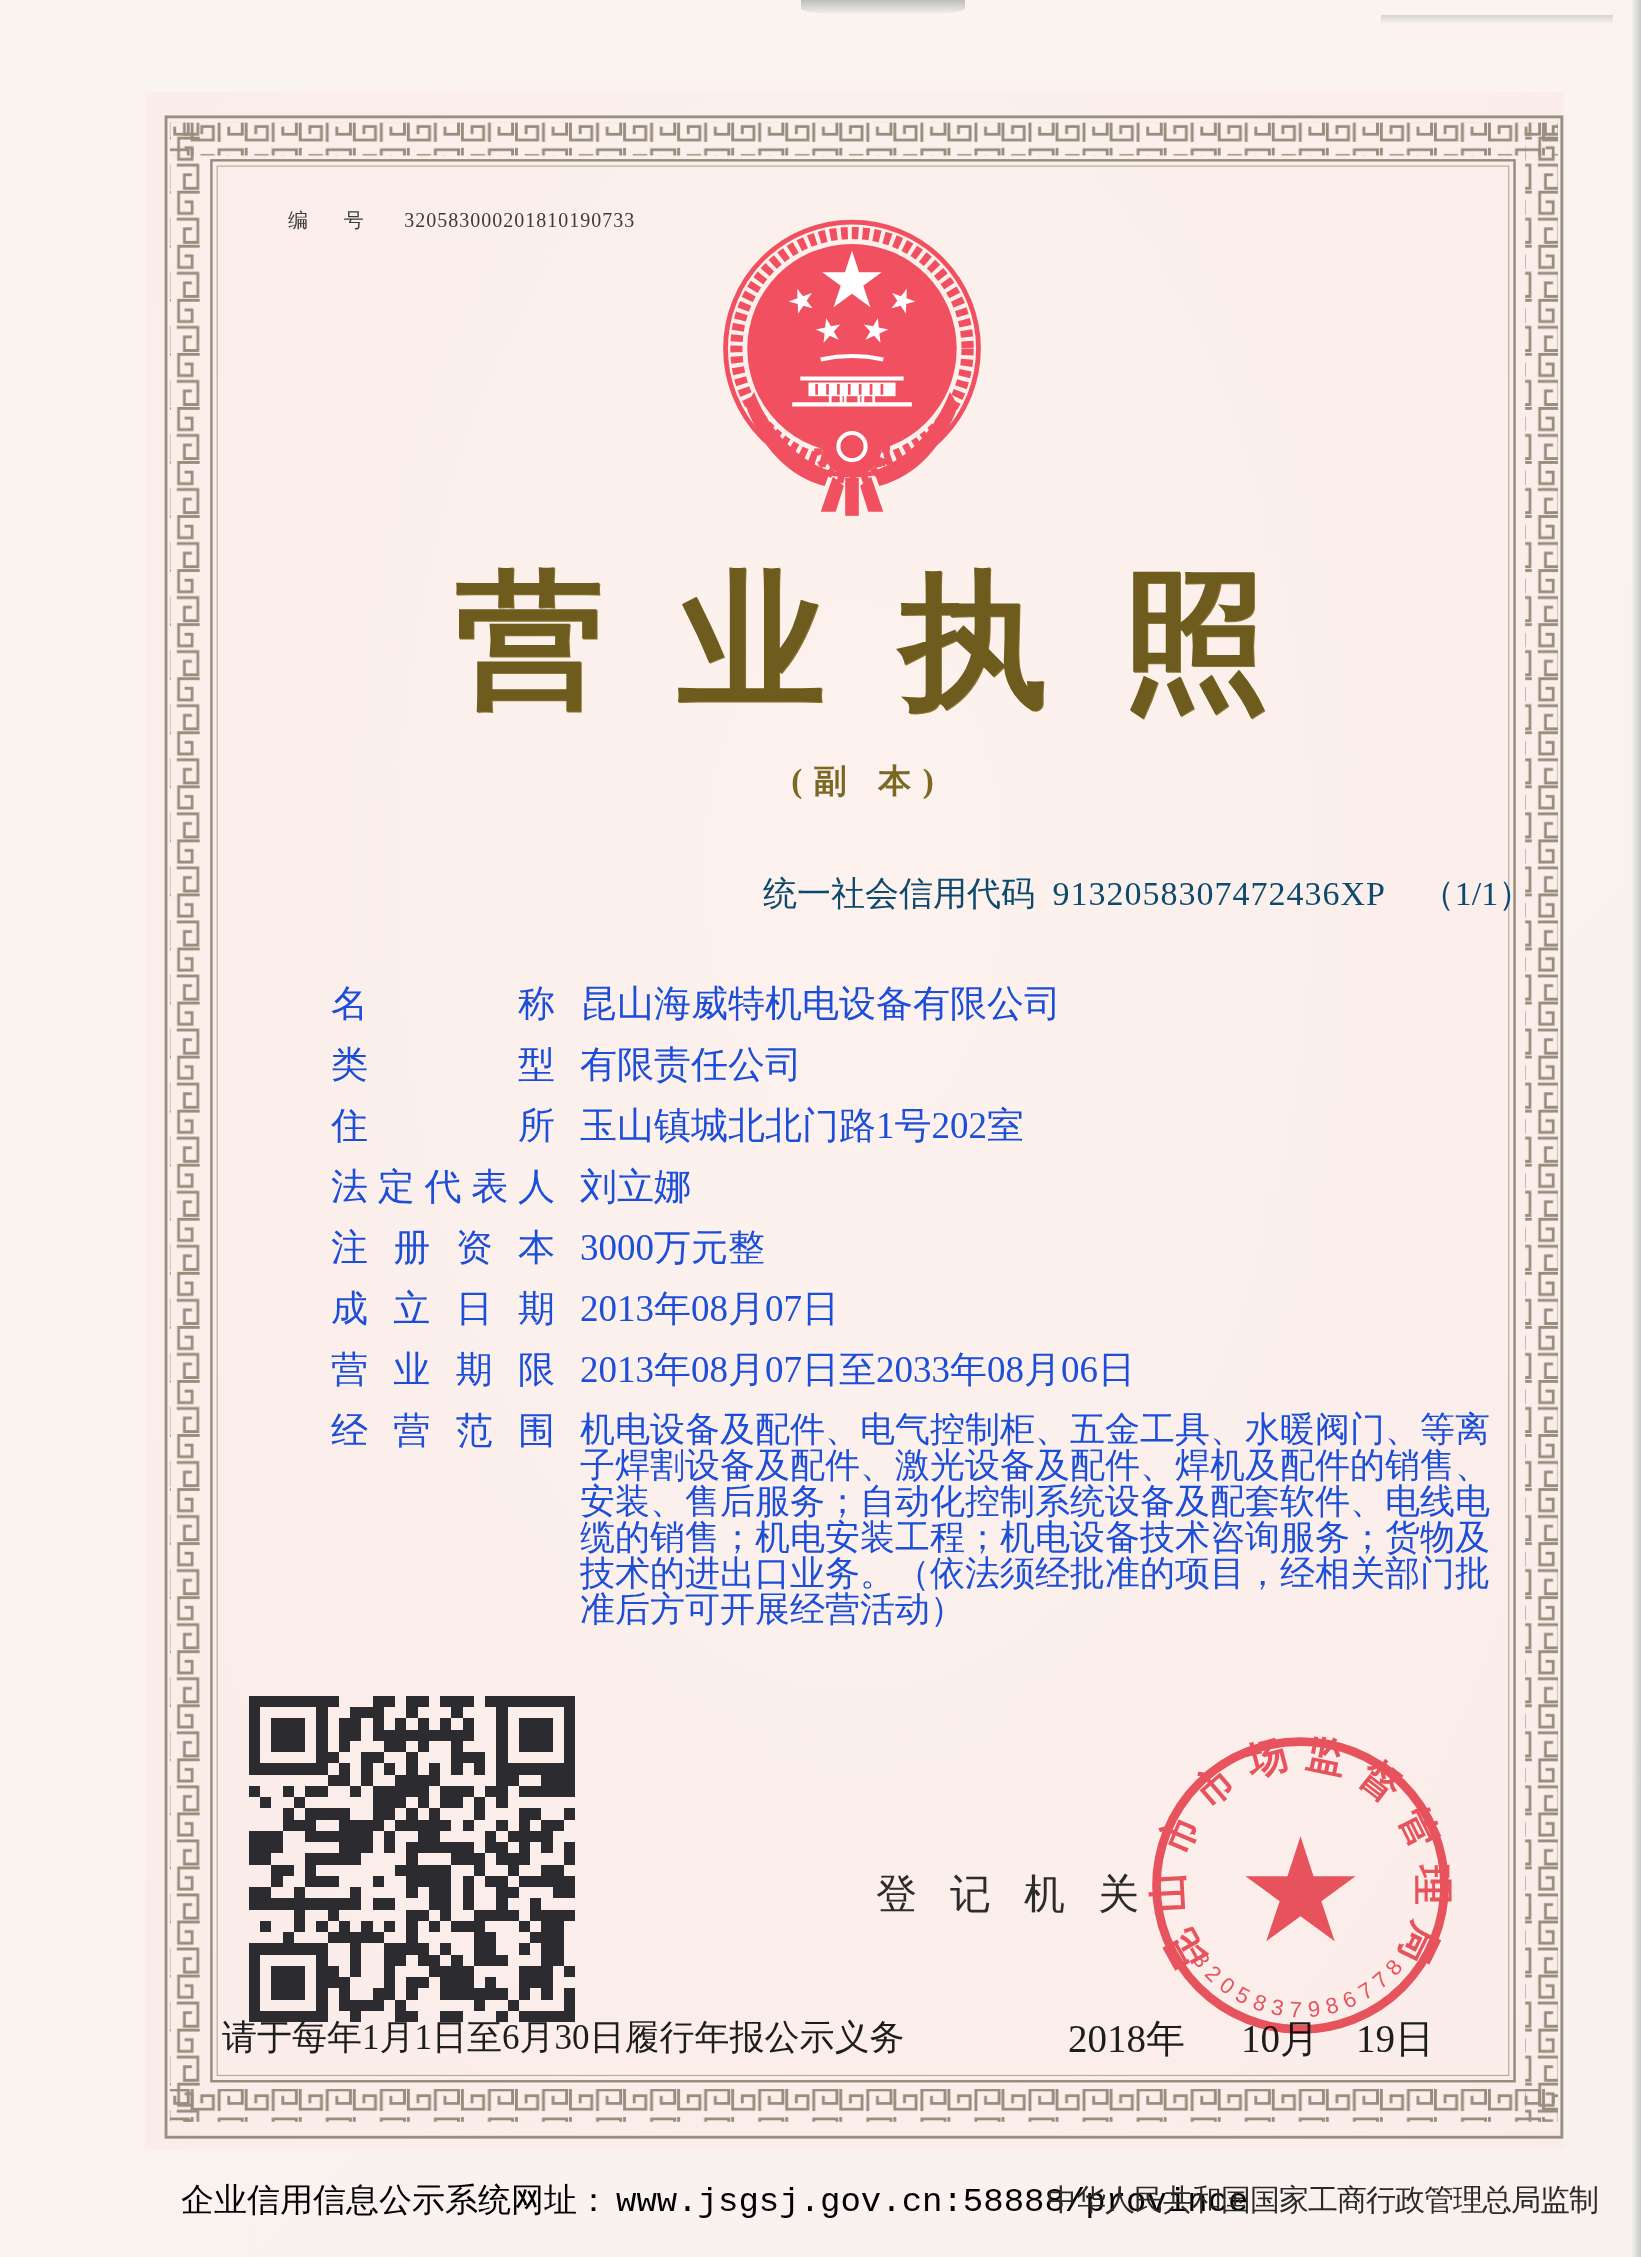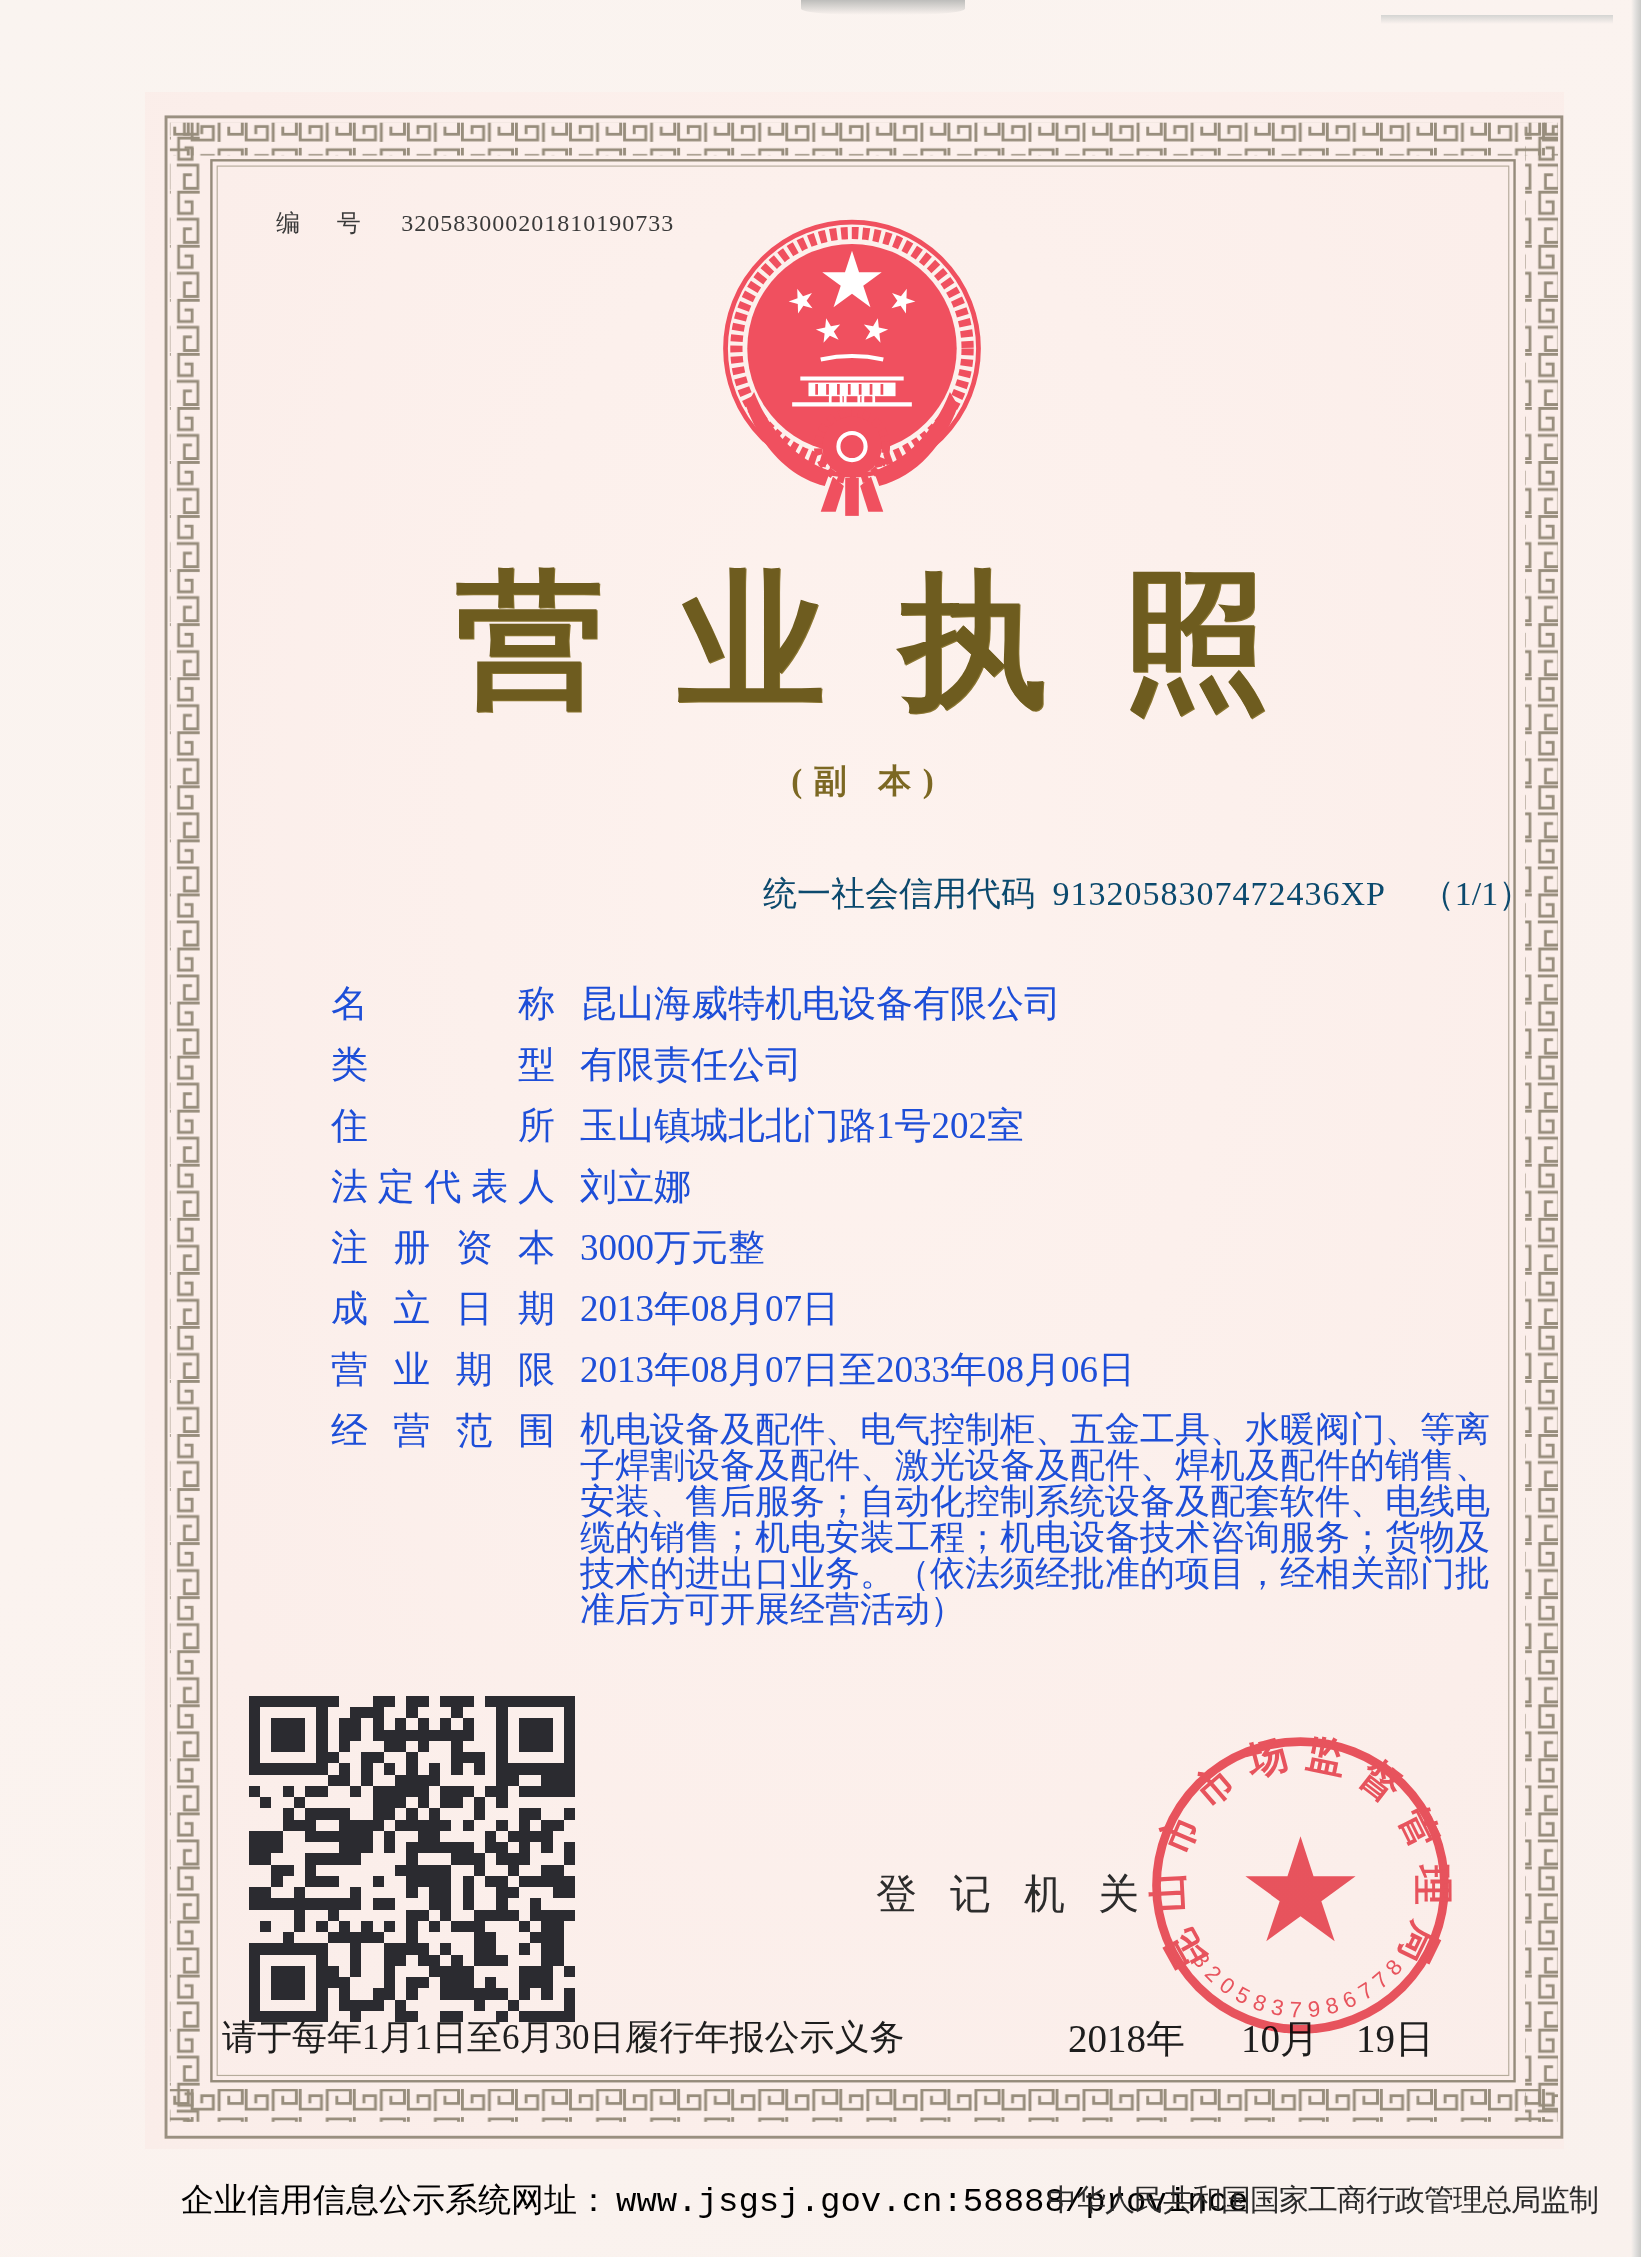--- a/index.html
+++ b/index.html
@@ -19,21 +19,21 @@
     background:radial-gradient(ellipse at 50% 38%,#fdf2ee 0%,#fbeeea 75%,#faedE9 100%);
   }
   .edge-right{position:absolute;right:0;top:0;width:9.7px;height:2257px;
     background:linear-gradient(to left,#c9c9c7,#e4e2e0 60%,transparent);}
   .smudge-a{position:absolute;left:801px;top:0;width:164px;height:15.4px;
     background:linear-gradient(#bdbdbb,transparent);border-radius:0 0 40% 40%;}
   .smudge-b{position:absolute;left:1381px;top:15.4px;width:232px;height:8.7px;
     background:linear-gradient(#d4d4d2,transparent);}
   .frame-svg{position:absolute;left:0;top:0;pointer-events:none;}
 
-  .serial{left:276px;top:207px;font-size:24px;color:#3a3a3a;letter-spacing:1.9px;}
+  .serial{left:288px;top:207px;font-size:20px;color:#3a3a3a;letter-spacing:1.9px;}
   .serial .lbl{letter-spacing:15.4px;}
   .serial .num{margin-left:25px;letter-spacing:1px;}
 
   .title{
     left:211px;top:558px;width:1303px;text-align:center;
     font-family:"Liberation Sans","DejaVu Sans",sans-serif;
     font-weight:700;font-size:147px;line-height:1.12;
     color:#6e5c1f;letter-spacing:75px;text-indent:75px;
     text-shadow:1px 1px 0 #8a7531;
   }

